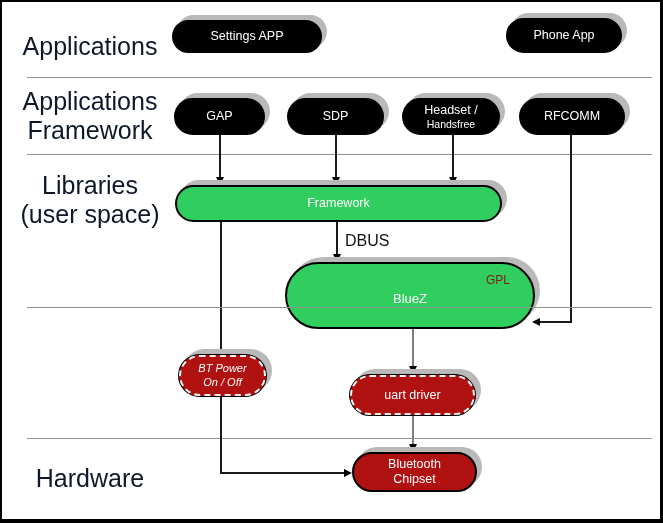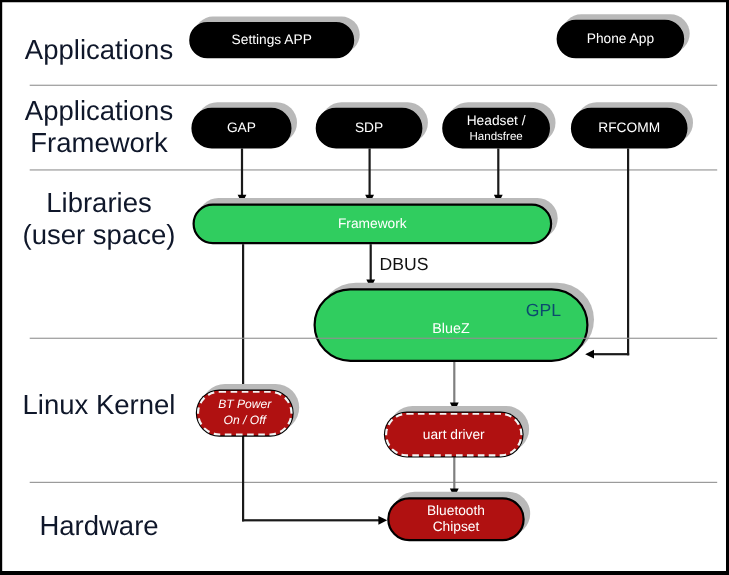--- a/index.html
+++ b/index.html
@@ -31,39 +31,38 @@
   .small-txt { font-size:11px;font-style:italic; }
   .tiny-txt  { font-size:10.5px; }
   .vline { position:absolute; width:2px; background:#1a1a1a; z-index:2; }
   .hline { position:absolute; height:2px; background:#1a1a1a; z-index:2; }
   .grayline { background:#7f7f7f; }
   .arr { position:absolute; width:0; height:0; z-index:2; }
   .arr.down  { border-left:4px solid transparent; border-right:4px solid transparent; border-top:8px solid #000; }
   .arr.left  { border-top:4px solid transparent; border-bottom:4px solid transparent; border-right:8px solid #000; }
   .arr.right { border-top:4px solid transparent; border-bottom:4px solid transparent; border-left:8px solid #000; }
   .edge-label { position:absolute; font-size:16px; color:#111; z-index:2; }
-  .gpl-badge { position:absolute; right:23px; top:9px; font-size:16px; color:#0c4a6e; white-space:nowrap; }
+  .gpl-badge { position:absolute; right:23px; top:9px; font-size:12px; color:#7f1d1d; white-space:nowrap; }
   .bluez-text { position:relative; top:3px; font-size:13px; }
 </style>
 </head>
 <body>
 
 <div class="frame">
 
   <div class="sep" style="top:75px"></div>
   <div class="sep" style="top:152px"></div>
   <div class="sep over" style="top:305px"></div>
   <div class="sep" style="top:436px"></div>
 
   <div class="layer-label" style="top:30px">Applications</div>
   <div class="layer-label" style="top:85px">Applications
 Framework</div>
   <div class="layer-label" style="top:169px">Libraries
 (user space)</div>
-  <div class="layer-label" style="top:352px">Linux Kernel</div>
   <div class="layer-label" style="top:462px">Hardware</div>
 
   <div class="vline" style="left:217px; top:133px; height:43px"></div>
   <div class="arr down" style="left:214px; top:175px"></div>
 
   <div class="vline" style="left:333px; top:133px; height:43px"></div>
   <div class="arr down" style="left:330px; top:175px"></div>
 
   <div class="vline" style="left:450px; top:133px; height:43px"></div>
   <div class="arr down" style="left:447px; top:175px"></div>

